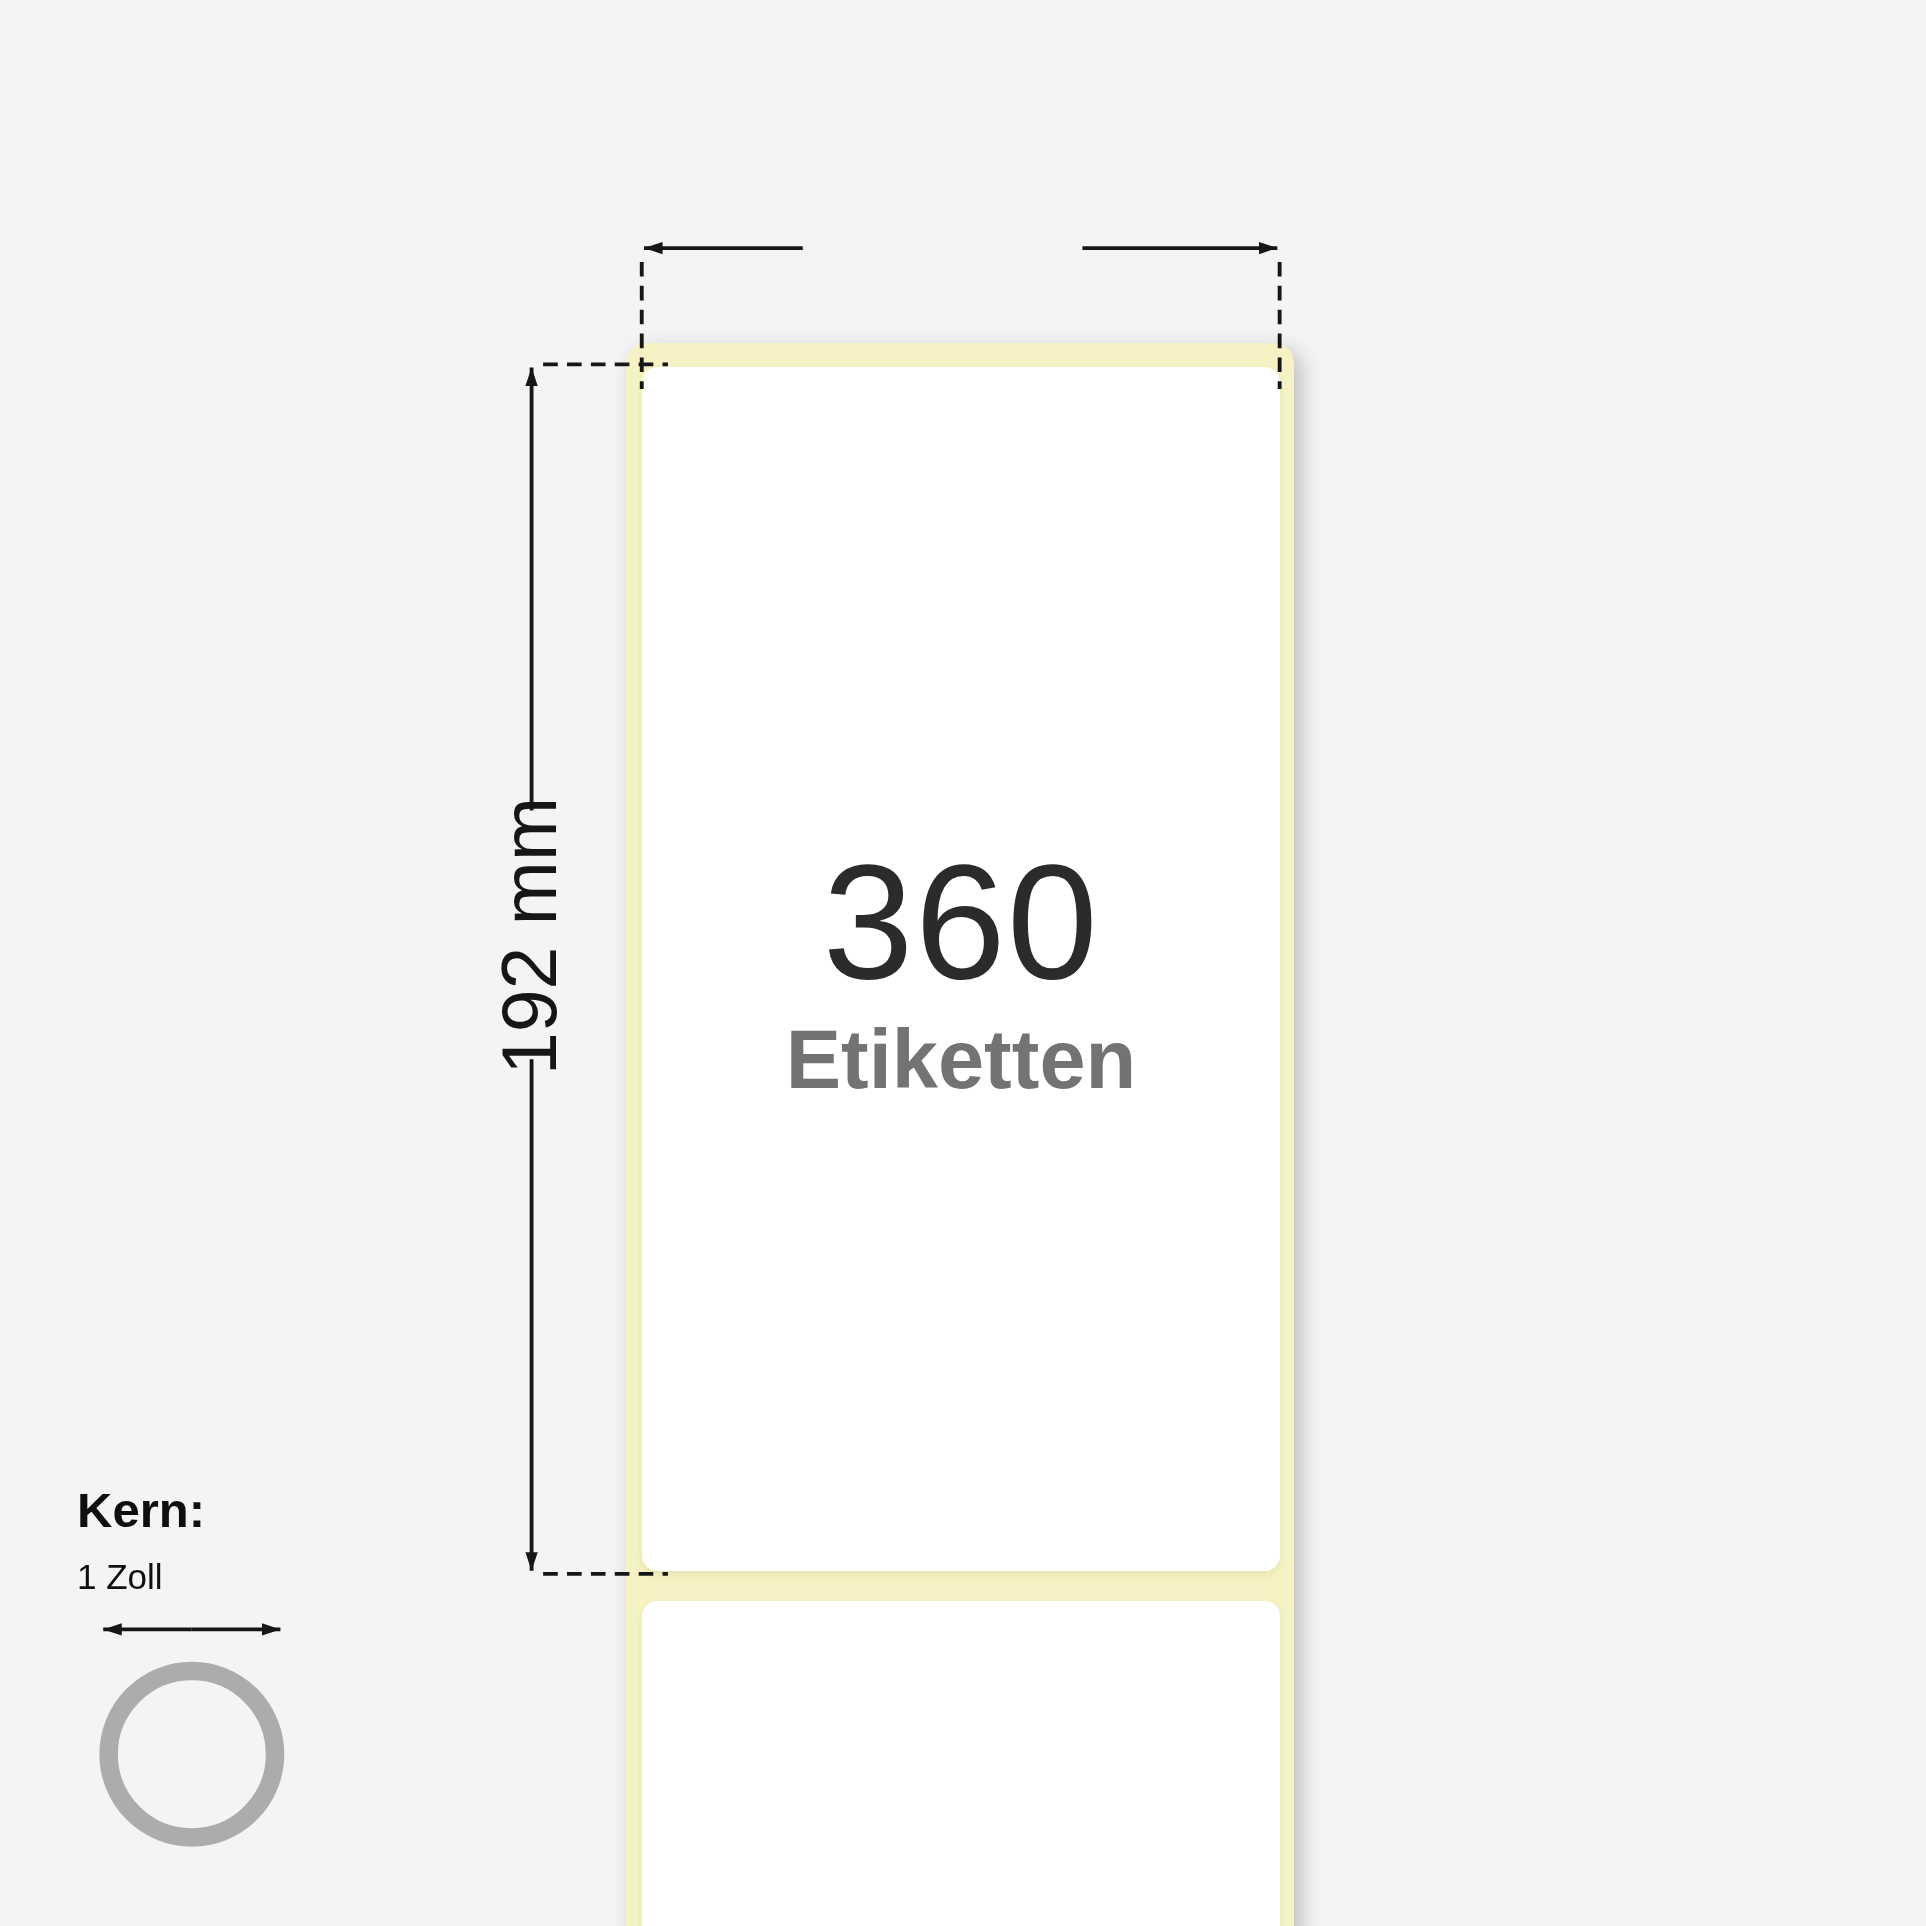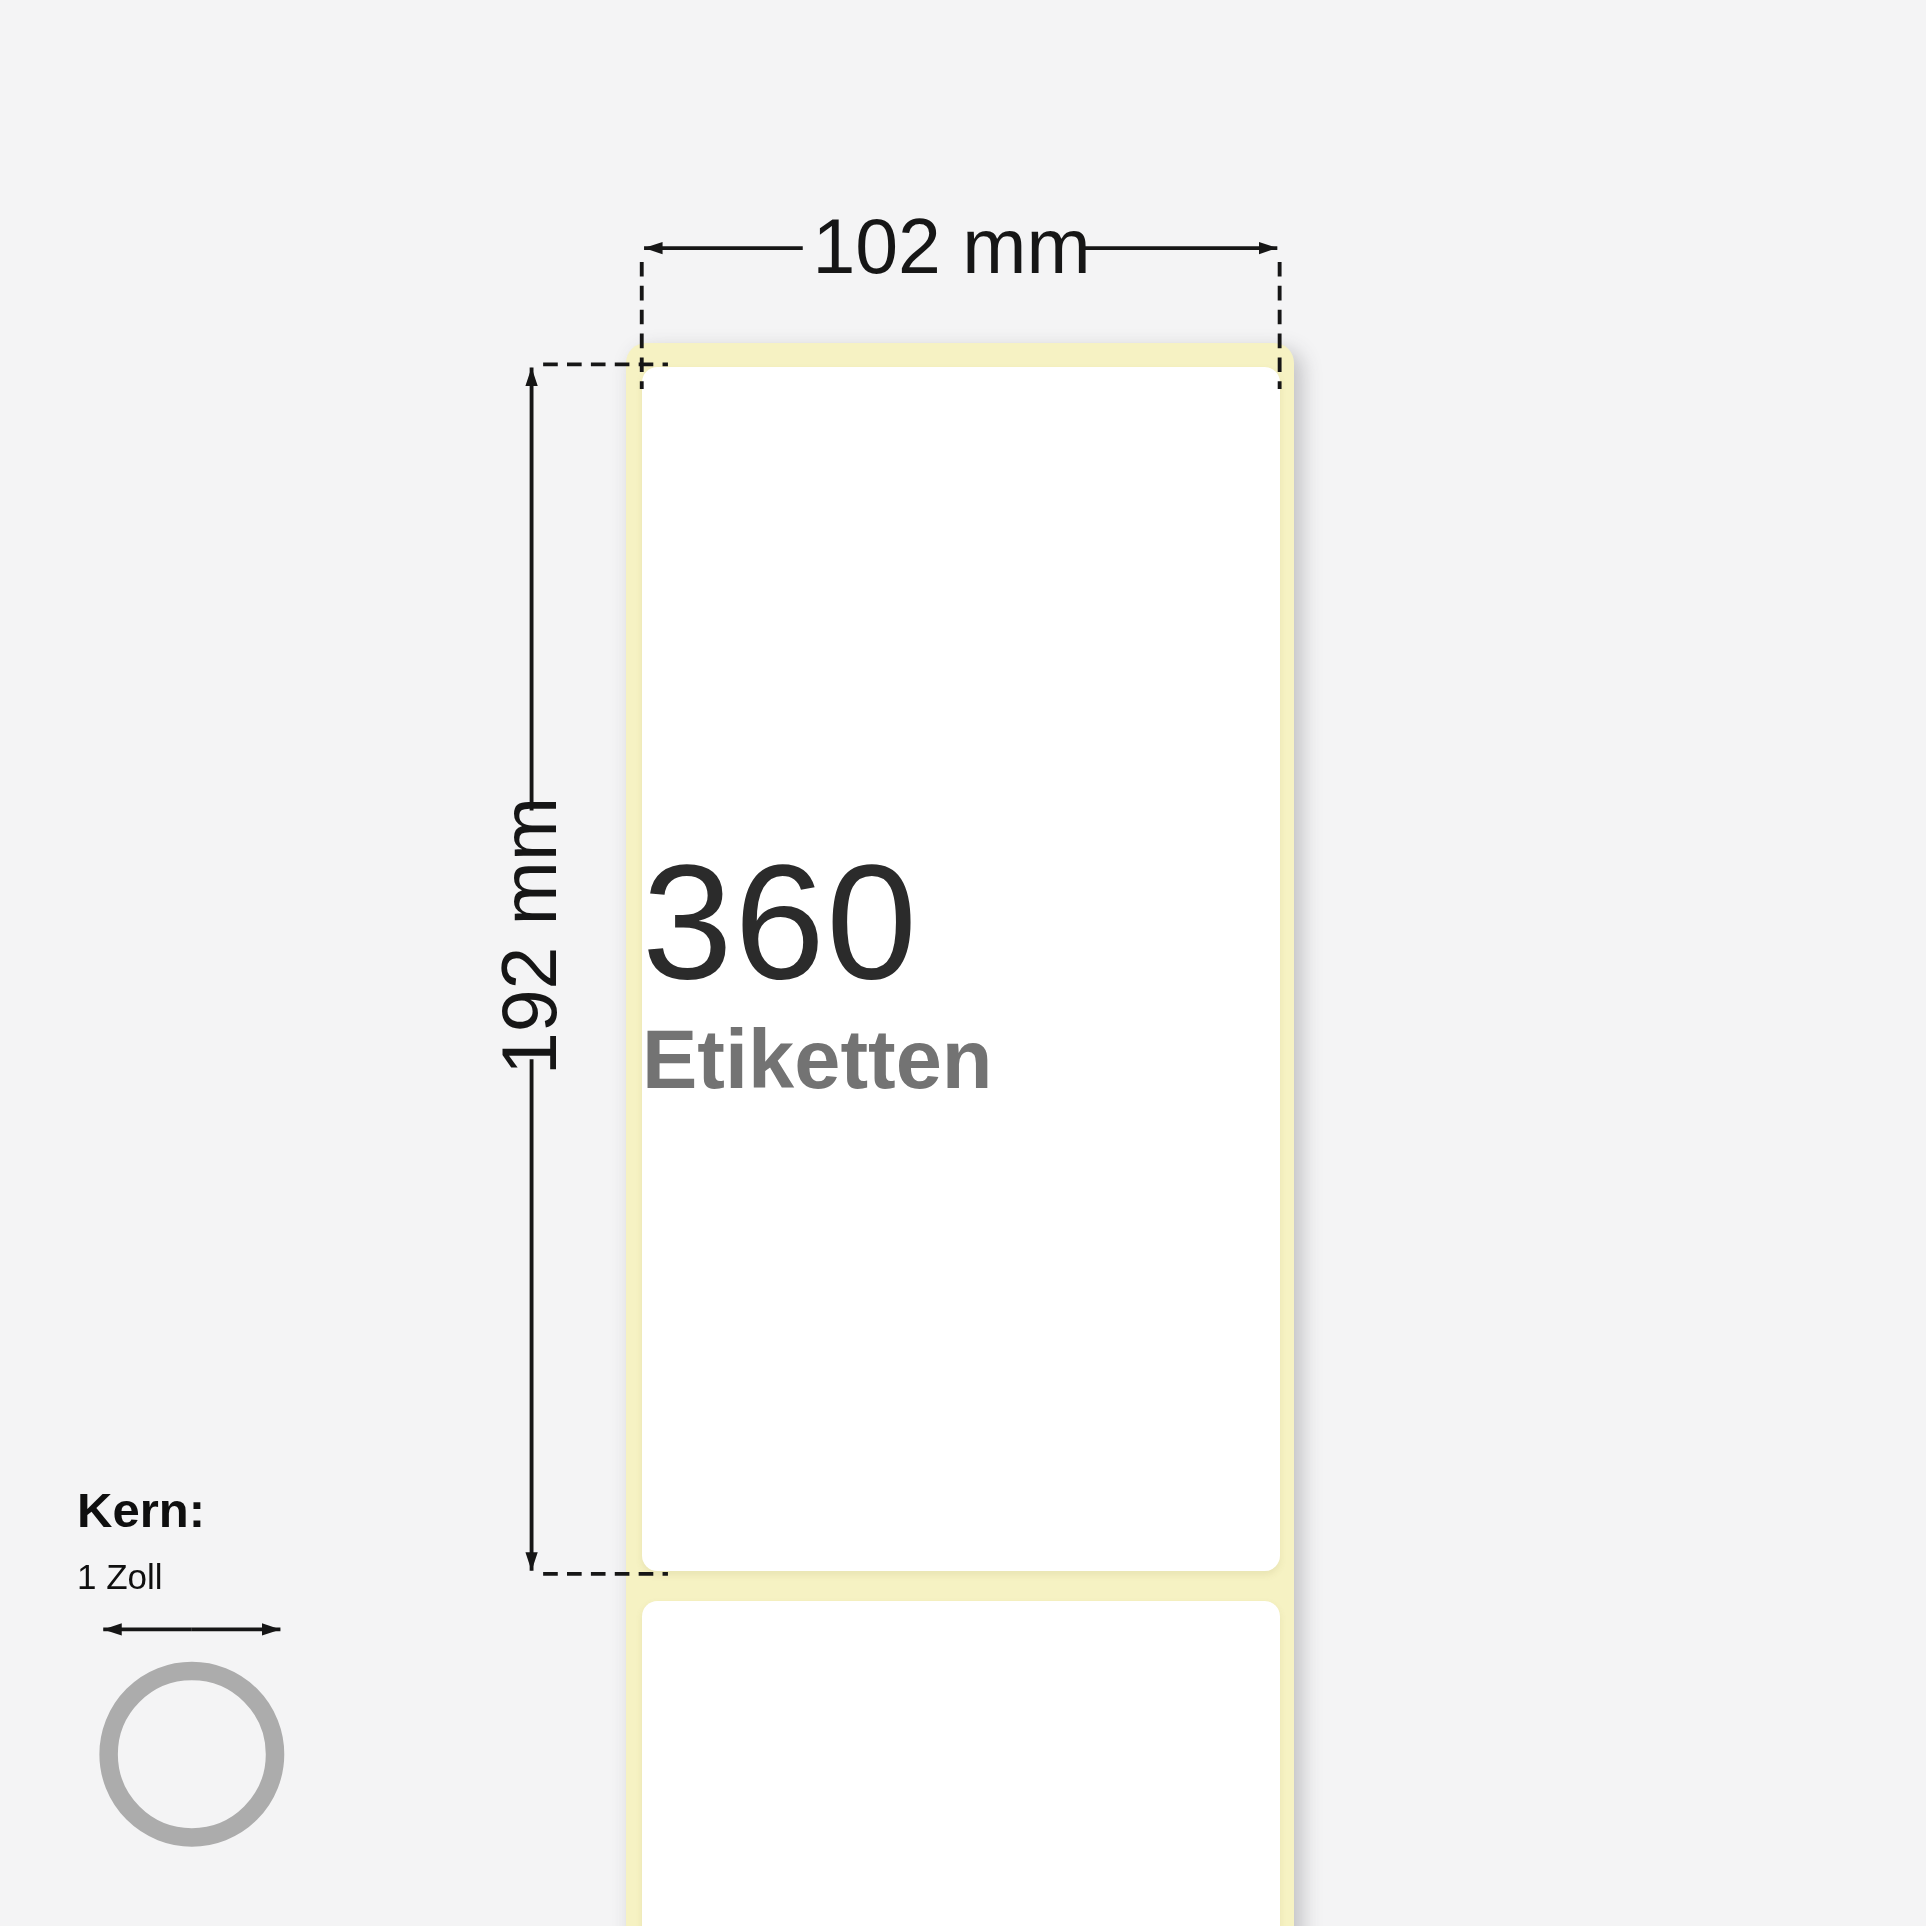--- a/index.html
+++ b/index.html
@@ -38,21 +38,21 @@
   }
   .label-1 { top: 367px; height: 1204px; }
   .label-2 { top: 1601px; height: 370px; }
   .label-text-block {
     position: absolute;
     left: 0;
     right: 0;
     top: 473px;
     display: flex;
     flex-direction: column;
-    align-items: flex-start;
+    align-items: center;
     gap: 15.4px;
   }
   .count-text {
     font-size: 163px;
     line-height: 1;
     color: #2b2b2b;
     letter-spacing: 1.5px;
     white-space: nowrap;
   }
   .unit-text {
@@ -146,21 +146,20 @@
     <line class="dim-line" x1="690" y1="1375" x2="690" y2="2039" marker-end="url(#arr)"></line>
     <line class="dash-line" x1="705" y1="473" x2="867" y2="473"></line>
     <line class="dash-line" x1="705" y1="2043" x2="867" y2="2043"></line>
 
     <line class="dim-line" x1="249" y1="2115" x2="134" y2="2115" marker-end="url(#arr)"></line>
     <line class="dim-line" x1="249" y1="2115" x2="364" y2="2115" marker-end="url(#arr)"></line>
 
     <circle class="ring" cx="249" cy="2277" r="108"></circle>
   </svg>
 
-  <div class="dim-label dim-label-width">102 mm</div>
   <div class="dim-label dim-label-height">192 mm</div>
 
   <div class="core-block">
     <div class="core-title">Kern:</div>
     <div class="core-value">1 Zoll</div>
   </div>
 
 </div>
 
 

